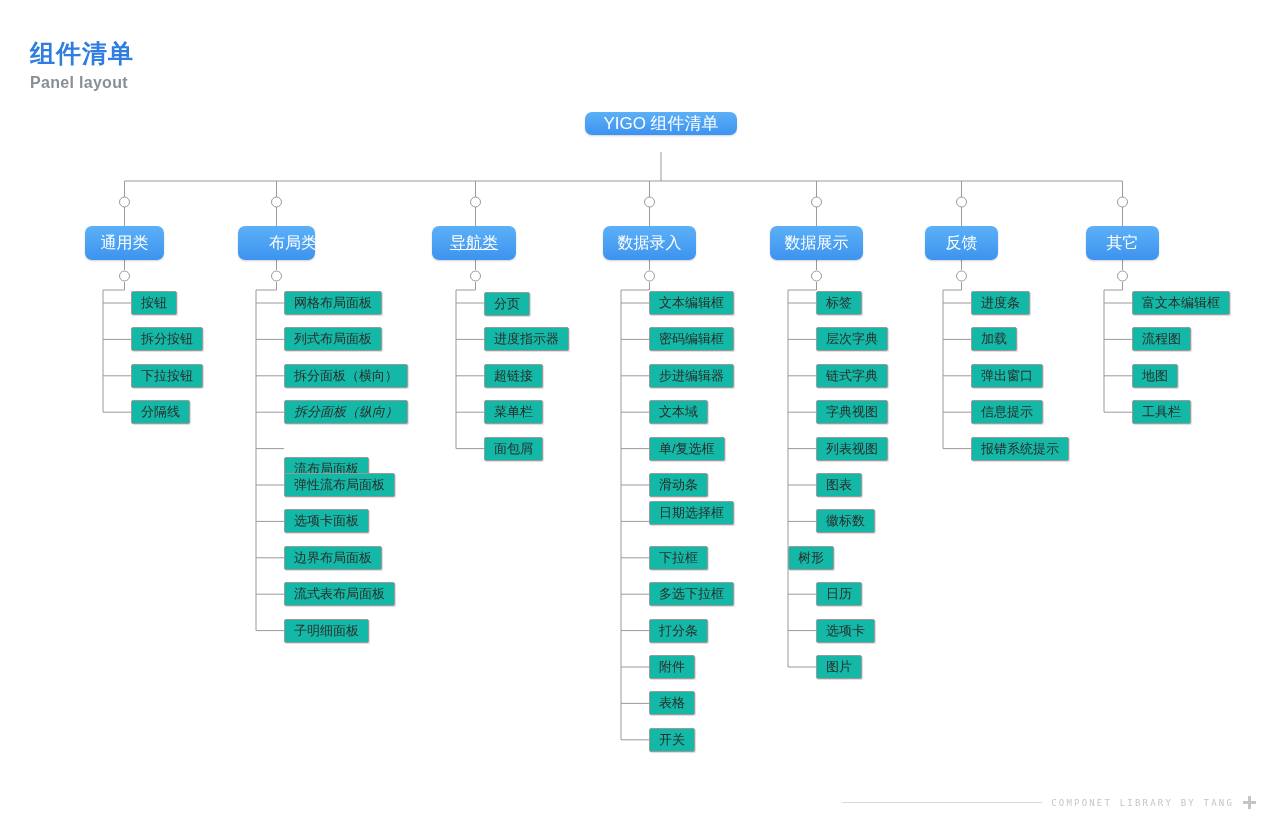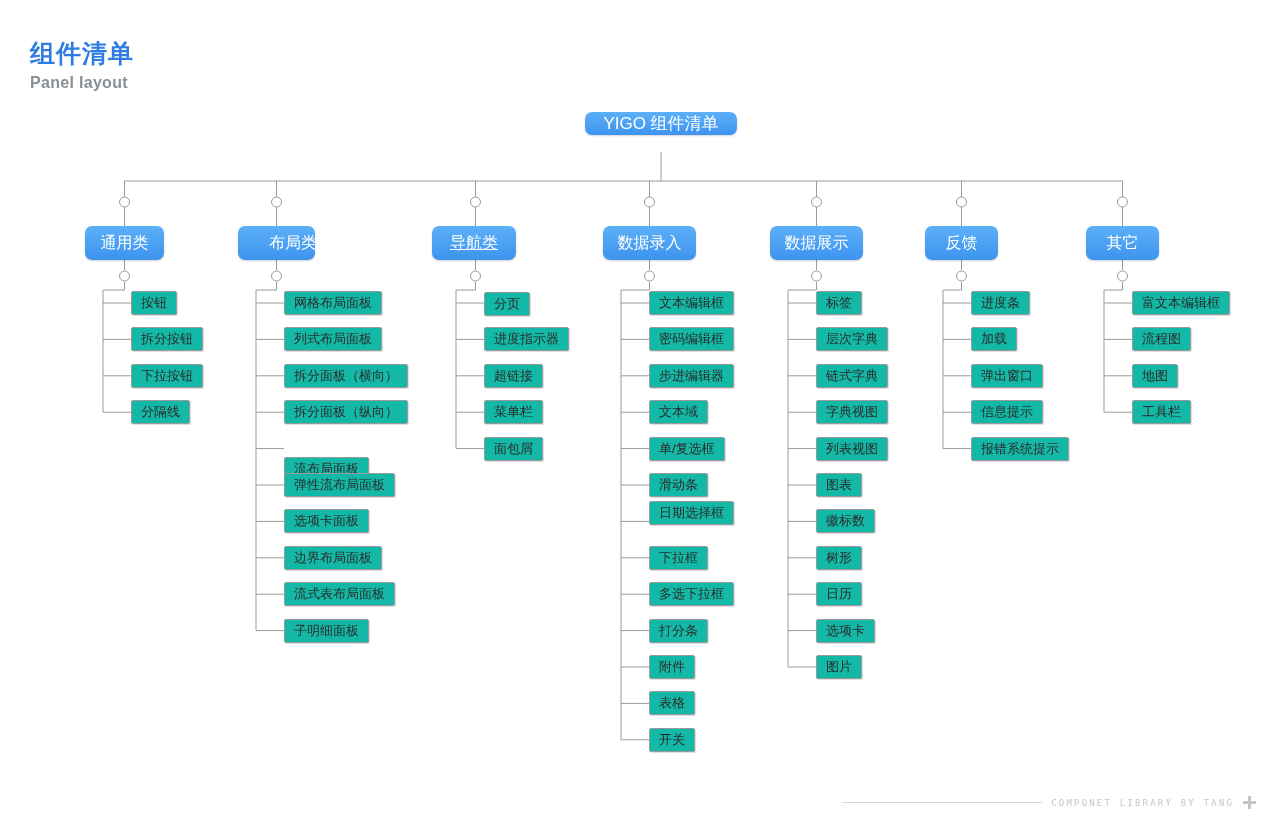--- a/index.html
+++ b/index.html
@@ -189,21 +189,21 @@
       <div class="node root" style="left: 585px; top: 112px; width: 152px;">YIGO 组件清单</div>
       <div class="node cat" style="left: 85px; top: 226px; width: 79px;">通用类</div>
       <div class="node leaf" style="left: 131px; top: 291px;">按钮</div>
       <div class="node leaf" style="left: 131px; top: 327.4px;">拆分按钮</div>
       <div class="node leaf" style="left: 131px; top: 363.8px;">下拉按钮</div>
       <div class="node leaf" style="left: 131px; top: 400.2px;">分隔线</div>
       <div class="node cat" style="left: 238px; top: 226px; width: 77px; padding-left: 48px;">布局类</div>
       <div class="node leaf" style="left: 284px; top: 291px;">网格布局面板</div>
       <div class="node leaf" style="left: 284px; top: 327.4px;">列式布局面板</div>
       <div class="node leaf" style="left: 284px; top: 363.8px;">拆分面板（横向）</div>
-      <div class="node leaf" style="left: 284px; top: 400.2px;">拆分面板（纵向）</div>
+      <div class="node leaf" style="left: 284px; top: 400.2px; font-style: italic;">拆分面板（纵向）</div>
       <div class="node leaf" style="left: 284px; top: 436.6px; margin-top: 20px;">流布局面板</div>
       <div class="node leaf" style="left: 284px; top: 473px;">弹性流布局面板</div>
       <div class="node leaf" style="left: 284px; top: 509.4px;">选项卡面板</div>
       <div class="node leaf" style="left: 284px; top: 545.8px;">边界布局面板</div>
       <div class="node leaf" style="left: 284px; top: 582.2px;">流式表布局面板</div>
       <div class="node leaf" style="left: 284px; top: 618.6px;">子明细面板</div>
       <div class="node cat" style="left: 432px; top: 226px; width: 84px; text-decoration: underline;">导航类</div>
       <div class="node leaf" style="left: 484px; top: 292px;">分页</div>
       <div class="node leaf" style="left: 484px; top: 327.4px;">进度指示器</div>
       <div class="node leaf" style="left: 484px; top: 363.8px;">超链接</div>
@@ -224,21 +224,21 @@
       <div class="node leaf" style="left: 649px; top: 691.4px;">表格</div>
       <div class="node leaf" style="left: 649px; top: 727.8px;">开关</div>
       <div class="node cat" style="left: 770px; top: 226px; width: 93px;">数据展示</div>
       <div class="node leaf" style="left: 816px; top: 291px;">标签</div>
       <div class="node leaf" style="left: 816px; top: 327.4px;">层次字典</div>
       <div class="node leaf" style="left: 816px; top: 363.8px;">链式字典</div>
       <div class="node leaf" style="left: 816px; top: 400.2px;">字典视图</div>
       <div class="node leaf" style="left: 816px; top: 436.6px;">列表视图</div>
       <div class="node leaf" style="left: 816px; top: 473px;">图表</div>
       <div class="node leaf" style="left: 816px; top: 509.4px;">徽标数</div>
-      <div class="node leaf" style="left: 816px; top: 545.8px;">树形</div>
+      <div class="node leaf" style="left: 788px; top: 545.8px;">树形</div>
       <div class="node leaf" style="left: 816px; top: 582.2px;">日历</div>
       <div class="node leaf" style="left: 816px; top: 618.6px;">选项卡</div>
       <div class="node leaf" style="left: 816px; top: 655px;">图片</div>
       <div class="node cat" style="left: 925px; top: 226px; width: 73px;">反馈</div>
       <div class="node leaf" style="left: 971px; top: 291px;">进度条</div>
       <div class="node leaf" style="left: 971px; top: 327.4px;">加载</div>
       <div class="node leaf" style="left: 971px; top: 363.8px;">弹出窗口</div>
       <div class="node leaf" style="left: 971px; top: 400.2px;">信息提示</div>
       <div class="node leaf" style="left: 971px; top: 436.6px;">报错系统提示</div>
       <div class="node cat" style="left: 1086px; top: 226px; width: 73px;">其它</div>

